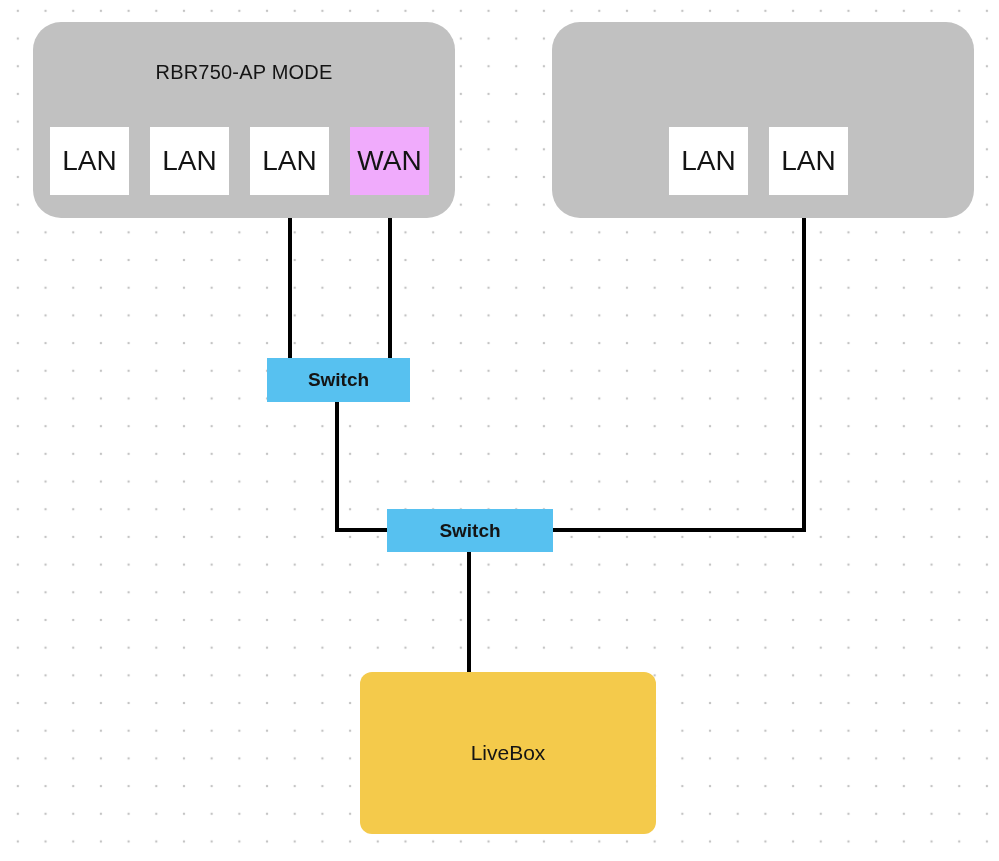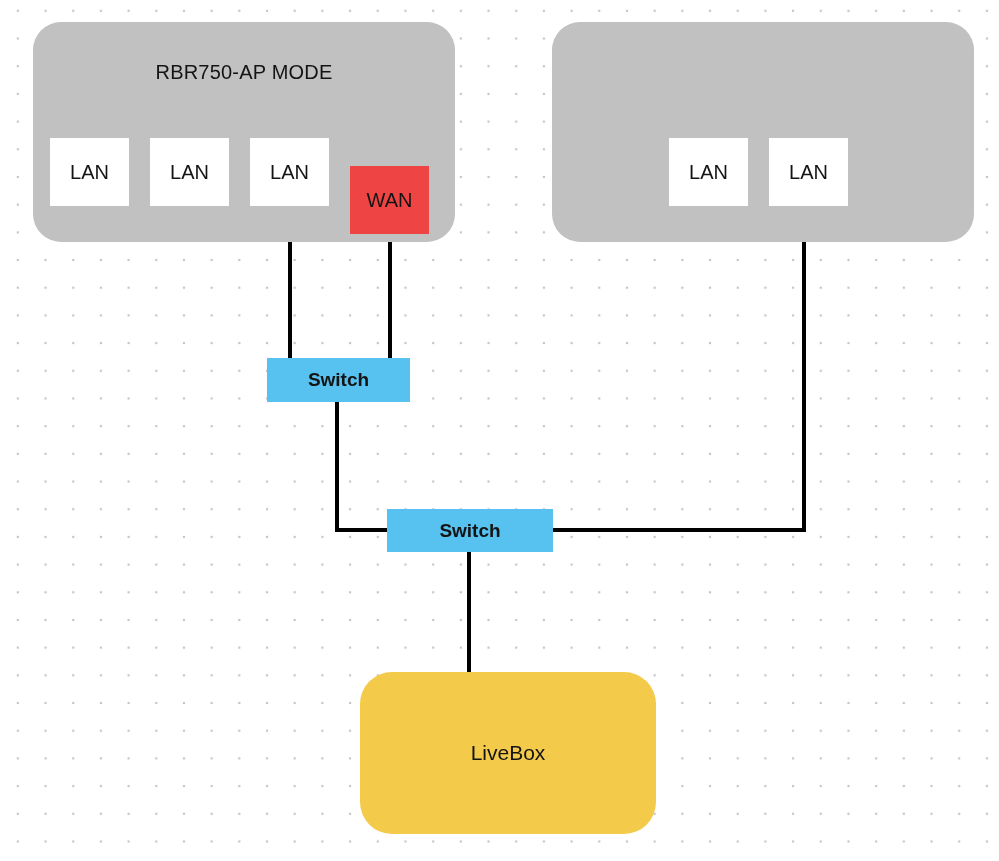--- a/index.html
+++ b/index.html
@@ -31,54 +31,54 @@
   #ln-sw1-down   { left: 335px; top: 400px; height: 132px; }
   #ln-sw1-sw2    { left: 335px; top: 528px; width: 56px; }
   #ln-rbs-down   { left: 802px; top: 208px; height: 324px; }
   #ln-rbs-sw2    { left: 549px; top: 528px; width: 257px; }
   #ln-sw2-lb     { left: 467px; top: 550px; height: 124px; }
 
   
   .device {
     position: absolute;
     width: 422px;
-    height: 220px;
+    height: 196px;
     background: #c1c1c1;
     border-radius: 28px;
     z-index: 2;
   }
   #device-rbr750 { left: 33px;  top: 22px; }
   #device-rbs750 { left: 552px; top: 22px; }
   .device-title {
     position: absolute;
     top: 39px;
     left: 0;
     width: 100%;
     text-align: center;
     font-size: 20px;
     color: #141414;
     letter-spacing: 0.2px;
   }
   .port {
     position: absolute;
-    top: 116px;
+    top: 105px;
     width: 79px;
     height: 68px;
     background: #ffffff;
     display: flex;
     align-items: center;
     justify-content: center;
-    font-size: 20px;
+    font-size: 28px;
     color: #141414;
   }
   .port.p1 { left: 17px; }
   .port.p2 { left: 117px; }
   .port.p3 { left: 217px; }
   .port.p4 { left: 317px; }
-  .port.wan { background: #ef4444; margin-top: 28px; }
+  .port.wan { background: #f0abfc; }
 
   
   .switch {
     position: absolute;
     background: #57c1f0;
     display: flex;
     align-items: center;
     justify-content: center;
     font-size: 19px;
     color: #141414;
@@ -89,21 +89,21 @@
   #switch-lower { left: 387px; top: 509px; width: 166px; height: 43px; }
 
   
   .livebox {
     position: absolute;
     left: 360px;
     top: 672px;
     width: 296px;
     height: 162px;
     background: #f4ca4b;
-    border-radius: 32px;
+    border-radius: 12px;
     display: flex;
     align-items: center;
     justify-content: center;
     font-size: 21px;
     color: #141414;
     z-index: 2;
   }
 </style>
 </head>
 <body>

